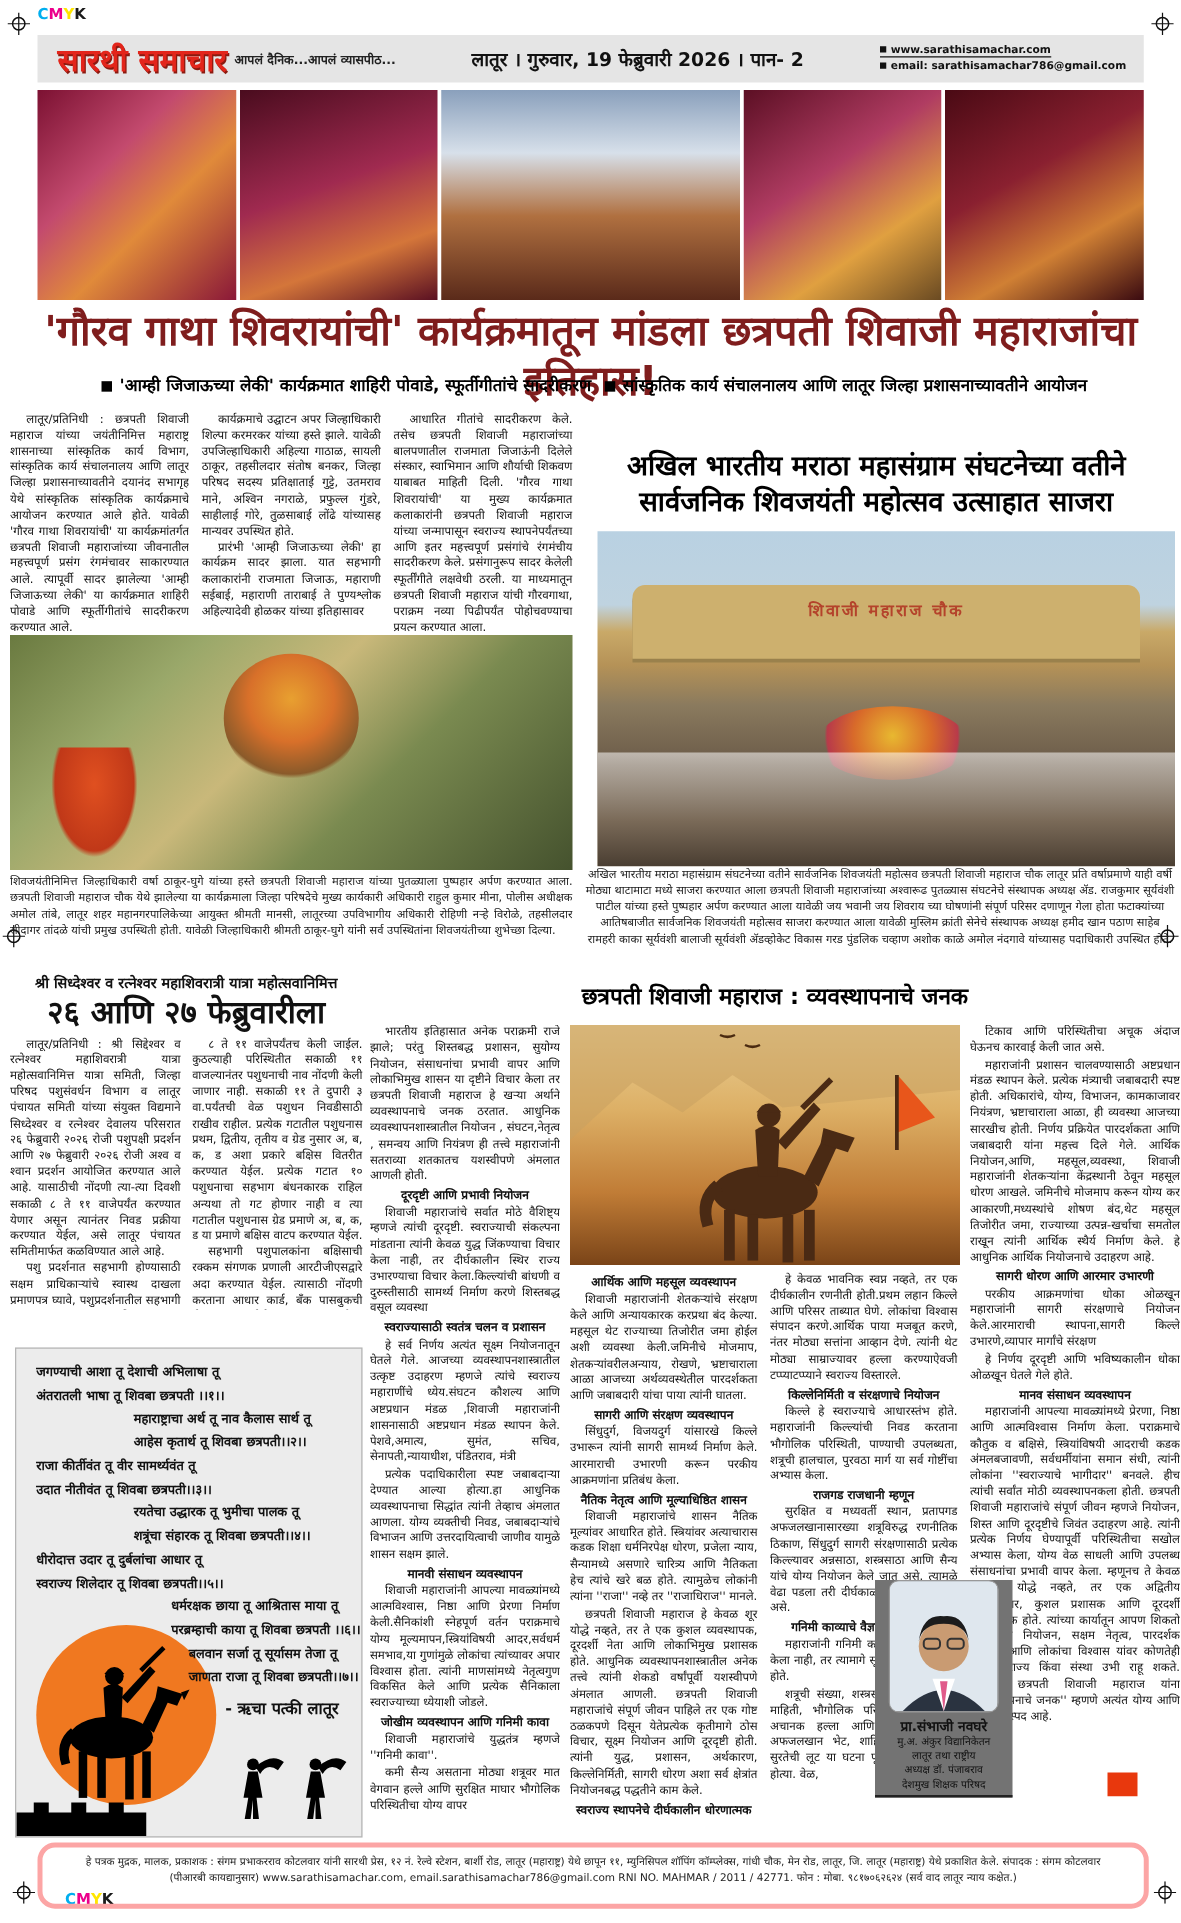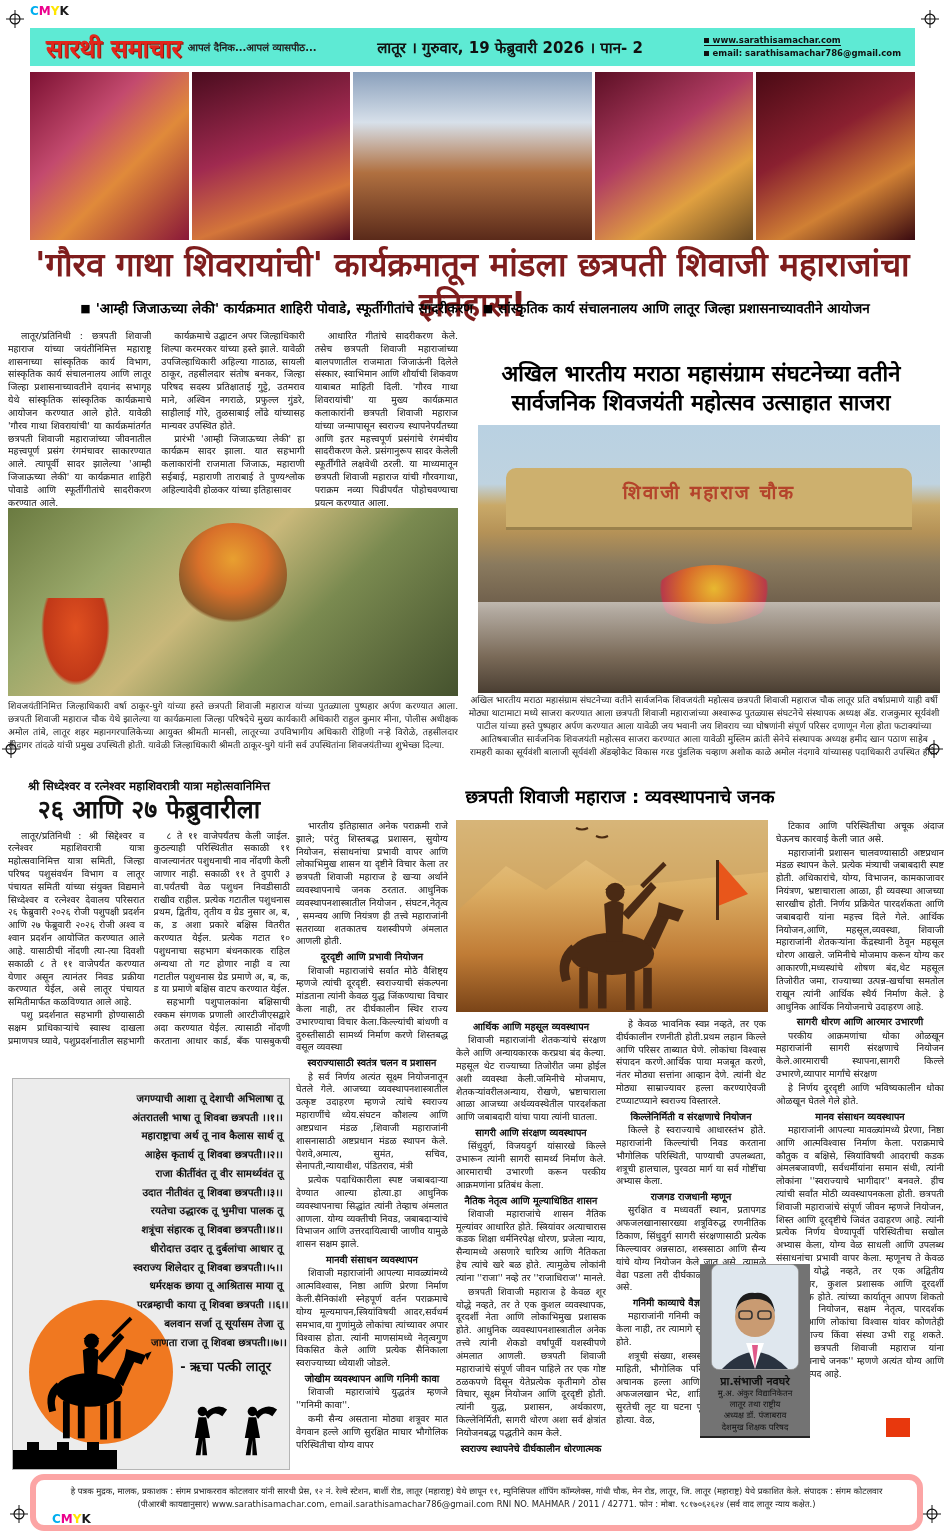--- a/index.html
+++ b/index.html
@@ -4,21 +4,21 @@
 <style>
   html,body{margin:0;padding:0;background:#fff;}
   .page{position:relative;width:945px;height:1538px;background:#fff;overflow:hidden;
         font-family:"DejaVu Sans","Liberation Sans",sans-serif;color:#111;}
   
   .regmark{position:absolute;width:18px;height:18px;}
   .cmyk{position:absolute;font-size:12px;font-weight:bold;letter-spacing:0;}
   .cmyk span:nth-child(1){color:#00AEEF}.cmyk span:nth-child(2){color:#EC008C}
   .cmyk span:nth-child(3){color:#FFE600}.cmyk span:nth-child(4){color:#1a1a1a}
   
-  .masthead{position:absolute;left:30px;top:28px;width:885px;height:38px;background:#5eead4;
+  .masthead{position:absolute;left:30px;top:28px;width:885px;height:38px;background:#e5e5e5;
             display:flex;align-items:center;}
   .mast-title{font-size:25px;font-weight:900;color:#E3251B;padding:0 6px 0 16px;
               text-shadow:1px 1px 0 #8a1a10;white-space:nowrap;}
   .mast-tag{font-size:10px;font-weight:bold;color:#222;white-space:nowrap;}
   .mast-date{flex:1;text-align:center;font-size:15px;font-weight:800;color:#111;white-space:nowrap;}
   .mast-links{font-size:8.5px;font-weight:bold;color:#111;padding-right:14px;line-height:1.5;}
   .mast-links .row{white-space:nowrap;}
   .mast-links .row:first-child{border-bottom:1px solid #111;}
   .sq{display:inline-block;width:5px;height:5px;background:#111;margin-right:4px;vertical-align:middle;}
   
@@ -41,21 +41,21 @@
   .col p{margin:0;text-indent:13px;}
   .sub-head{font-weight:bold;text-align:center;margin:2px 0 1px;font-size:9.6px;}
   
   .right-story{position:absolute;left:462px;top:360px;width:478px;}
   .right-headline{font-size:22px;font-weight:900;text-align:center;line-height:1.3;color:#000;}
   .right-photo{margin-top:8px;margin-left:16px;width:462px;height:268px;position:relative;overflow:hidden;
      background:linear-gradient(180deg,#b9d1e2 0%,#bfd3e0 22%,#c9a968 30%,#b59257 40%,#8a7a5e 52%,#6a5a48 70%,#7a6a52 100%);}
   .right-photo .arch{position:absolute;left:6%;top:16%;width:88%;height:22%;background:#cdb06e;
      border-radius:10px 10px 0 0;box-shadow:0 3px 0 #9a814c;}
   .right-photo .archtxt{position:absolute;left:10%;top:20%;width:80%;text-align:center;color:#b03020;
-     font-weight:bold;font-size:19px;letter-spacing:2px;opacity:.85;}
+     font-weight:bold;font-size:13px;letter-spacing:2px;opacity:.85;}
   .right-photo .flowers{position:absolute;left:38%;top:52%;width:26%;height:22%;border-radius:50%;
      background:radial-gradient(circle at 50% 40%,#e8b830 0%,#d86a2a 45%,#b83a4a 75%,transparent 78%);}
   .right-photo .crowd{position:absolute;left:0;bottom:0;width:100%;height:34%;
      background:linear-gradient(180deg,rgba(255,255,255,.55),#7a6a58 60%,#4a3e32 100%);}
   
   .left-photo{position:absolute;left:8px;top:508px;width:450px;height:188px;overflow:hidden;
      background:linear-gradient(135deg,#6a7a40 0%,#9aa86a 25%,#c9b87a 45%,#7a8a50 65%,#45522e 100%);}
   .left-photo .garland{position:absolute;left:38%;top:8%;width:24%;height:55%;border-radius:50%;
      background:radial-gradient(circle at 50% 35%,#e8a030 0%,#d8702a 40%,#8a5a2a 70%,transparent 74%);}
   .left-photo .saffron{position:absolute;left:6%;bottom:0;width:18%;height:52%;
@@ -65,21 +65,21 @@
   .right-caption{position:absolute;left:468px;top:694px;width:472px;height:84px;text-align:center;overflow:hidden;}
   
   .expo{position:absolute;left:8px;top:778px;width:282px;}
   .kicker{font-size:11.5px;font-weight:800;text-align:center;}
   .expo-headline{font-size:25px;font-weight:900;text-align:center;line-height:1.18;margin-top:2px;}
   .expo-cols{display:flex;gap:9px;margin-top:5px;height:218px;overflow:hidden;}
   
   .poem-box{position:absolute;left:12px;top:1078px;width:276px;height:390px;background:#ececec;
             border:1px solid #b5b5b5;overflow:hidden;}
   .poem-art{position:absolute;left:0;bottom:0;z-index:1;}
-  .poem-lines{position:relative;z-index:2;padding:10px 6px 0 16px;font-size:10.3px;font-weight:600;line-height:1.82;text-align:right;}
+  .poem-lines{position:relative;z-index:2;padding:10px 6px 0 16px;font-size:10.3px;font-weight:600;line-height:1.82;}
   .poem-line{white-space:nowrap;}
   .poem-line:nth-child(3),.poem-line:nth-child(4),
   .poem-line:nth-child(7),.poem-line:nth-child(8){padding-left:78px;}
   .poem-line:nth-child(11),.poem-line:nth-child(12){padding-left:108px;}
   .poem-line:nth-child(13),.poem-line:nth-child(14){padding-left:122px;}
   .poem-author{position:relative;z-index:2;text-align:right;padding-right:18px;margin-top:6px;
                font-weight:800;font-size:13px;}
   
   .mgmt{position:absolute;left:296px;top:784px;width:648px;}
   .mgmt-headline{font-size:18px;font-weight:900;text-align:center;color:#000;}
@@ -92,21 +92,21 @@
   .m-col4{left:480px;top:0;width:168px;height:632px;}
   .m-img{position:absolute;left:160px;top:0;width:312px;height:192px;overflow:hidden;
      background:linear-gradient(180deg,#e9cf96 0%,#ddb066 35%,#c07c36 70%,#7a4418 100%);}
   .author-card{position:absolute;left:404px;top:444px;width:110px;background:#737373;z-index:3;text-align:center;}
   .author-photo{width:86px;height:104px;margin:0 auto;border:1px solid #999;border-radius:8px;overflow:hidden;
      background:linear-gradient(180deg,#dfe7ee 0%,#cfd9e2 100%);}
   .author-name{font-size:11px;font-weight:800;margin-top:3px;}
   .author-title{font-size:8.3px;line-height:1.35;border-bottom:2px solid #222;padding-bottom:3px;}
   .red-square{position:absolute;left:590px;top:598px;width:24px;height:19px;background:#E8380D;}
   
-  .footer-box{position:absolute;left:30px;top:1474px;width:881px;height:40px;border:6px solid #fca5a5;
+  .footer-box{position:absolute;left:30px;top:1474px;width:881px;height:40px;border:4px solid #fca5a5;
      border-radius:14px;text-align:center;font-size:8.4px;line-height:1.6;padding-top:5px;color:#222;}
 </style>
 </head>
 <body>
 
 <div class="page">
 
   <svg class="regmark" style="left:6px;top:10px" viewBox="0 0 20 20">
       <circle cx="10" cy="10" r="5.5" fill="none" stroke="#111" stroke-width="1.3"></circle>
       <path d="M10 0V20M0 10H20" stroke="#111" stroke-width="1.1"></path>

